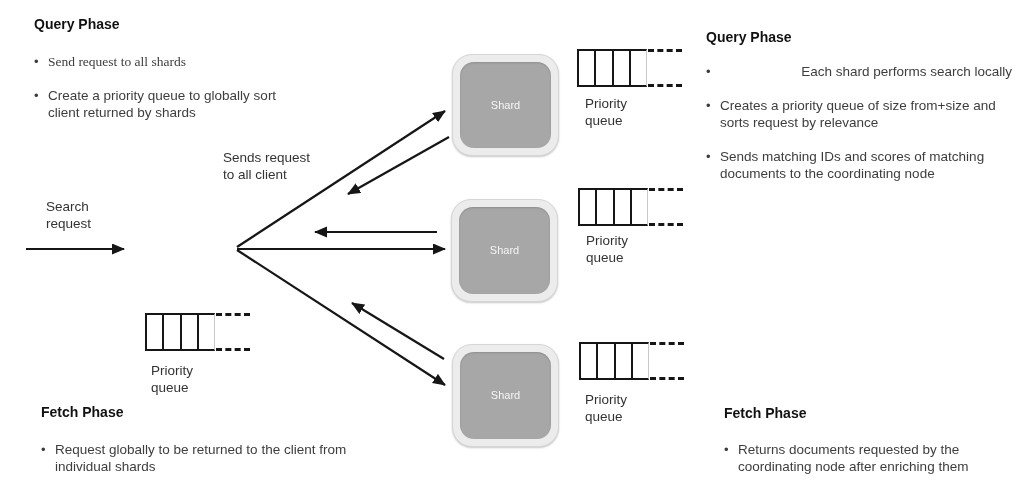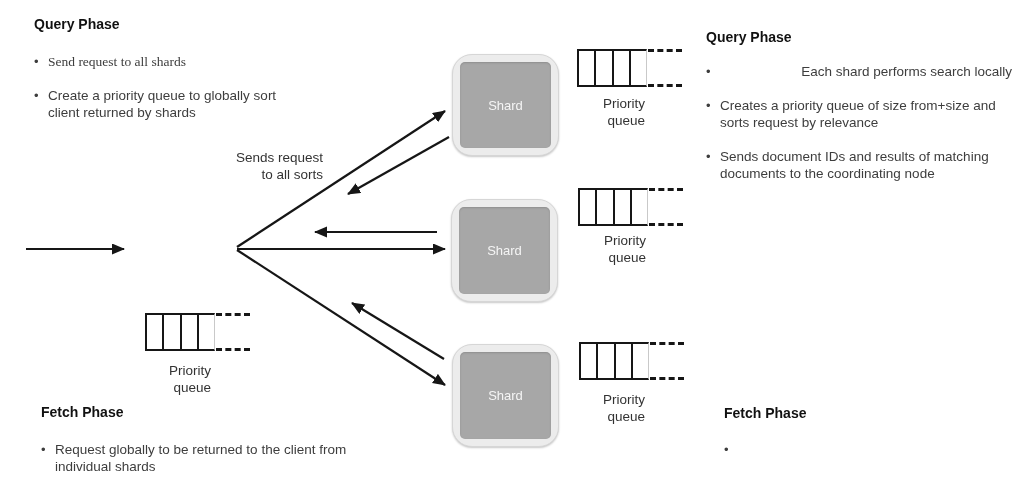--- a/index.html
+++ b/index.html
@@ -24,34 +24,34 @@
   .node {
     position:absolute;
     background:#ececec;
     border:1px solid #d6d6d6;
     border-radius:20px;
     box-shadow:0 1px 2px rgba(0,0,0,0.22);
   }
   .node-inner {
     position:absolute; left:7px; top:7px; right:7px; bottom:7px;
     background:#a7a7a7;
-    border-radius:5px;
+    border-radius:14px;
     display:flex; align-items:center; justify-content:center;
     text-align:center;
     color:#f5f5f5;
-    font-size:13px; line-height:17px;
+    font-size:11px; line-height:17px;
     box-shadow:inset 0 1px 2px rgba(0,0,0,0.15);
     padding:0 8px;
   }
 
   
   .diagram-label {
     position:absolute;
     font-size:13.5px; color:#333333; line-height:17px;
-    text-align:right;
+    text-align:left;
   }
 
   
   .pq { position:absolute; width:105px; height:38px; }
   .pq-box {
     position:absolute; left:0; top:0;
     width:70px; height:38px;
     border:2.5px solid #161616;
     border-right:1px solid #c9c9c9;
     display:flex;
@@ -107,40 +107,41 @@
       <li class="bullet">
         <span class="dot">•</span>
         <span class="btxt" style="width:292px;text-align:right;">Each shard performs search locally</span>
       </li>
       <li class="bullet">
         <span class="dot">•</span>
         <span class="btxt" style="width:292px;">Creates a priority queue of size from+size and sorts request by relevance</span>
       </li>
       <li class="bullet">
         <span class="dot">•</span>
-        <span class="btxt" style="width:292px;">Sends document IDs and results of matching documents to the coordinating node</span>
+        <span class="btxt" style="width:292px;">Sends matching IDs and scores of matching documents to the coordinating node</span>
       </li>
     </ul>
   </section>
 
   <section class="panel" style="left:25px; top:404px; width:340px;">
     <h2>Fetch Phase</h2>
     <ul class="bullets" style="margin-top:20px;">
       <li class="bullet">
         <span class="dot">•</span>
         <span class="btxt" style="width:316px;">Request globally to be returned to the client from individual shards</span>
       </li>
     </ul>
   </section>
 
   <section class="panel" style="left:708px; top:405px; width:300px;">
     <h2>Fetch Phase</h2>
     <ul class="bullets" style="margin-top:19px;">
       <li class="bullet">
         <span class="dot">•</span>
+        <span class="btxt" style="width:252px;">Returns documents requested by the coordinating node after enriching them</span>
       </li>
     </ul>
   </section>
 
 
   <div class="node" style="left:436px; top:54px; width:107px; height:102px;">
     <div class="node-inner">
       <span>Shard</span>
     </div>
   </div>
@@ -189,19 +190,20 @@
     <div class="pq-box">
       <div class="pq-cell"></div>
         <div class="pq-cell"></div>
         <div class="pq-cell"></div>
         <div class="pq-cell"></div>
     </div>
     <div class="pq-dash dtop"></div>
     <div class="pq-dash dbot"></div>
   </div>
 
-  <div class="diagram-label" style="left:207px; top:149px; width:100px;">Sends request to all sorts</div>
+  <div class="diagram-label" style="left:30px; top:198px; width:64px;">Search request</div>
+  <div class="diagram-label" style="left:207px; top:149px; width:100px;">Sends request to all client</div>
   <div class="diagram-label" style="left:569px; top:95px; width:60px;">Priority queue</div>
   <div class="diagram-label" style="left:570px; top:232px; width:60px;">Priority queue</div>
   <div class="diagram-label" style="left:569px; top:391px; width:60px;">Priority queue</div>
   <div class="diagram-label" style="left:135px; top:362px; width:60px;">Priority queue</div>
 
 </div>
 
 </body></html>

